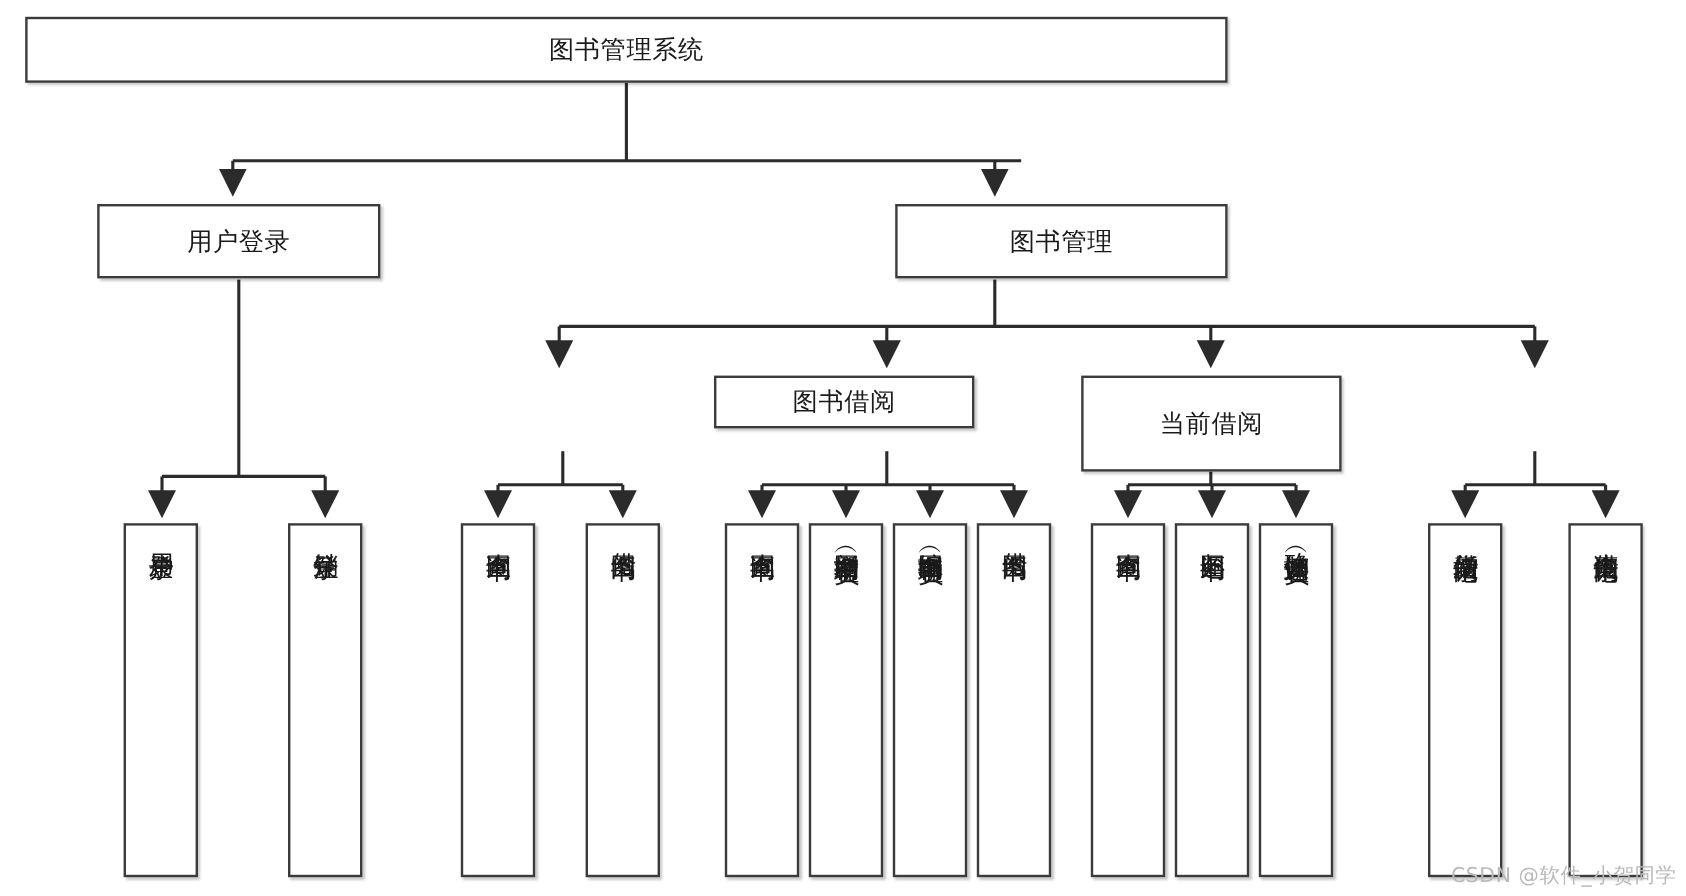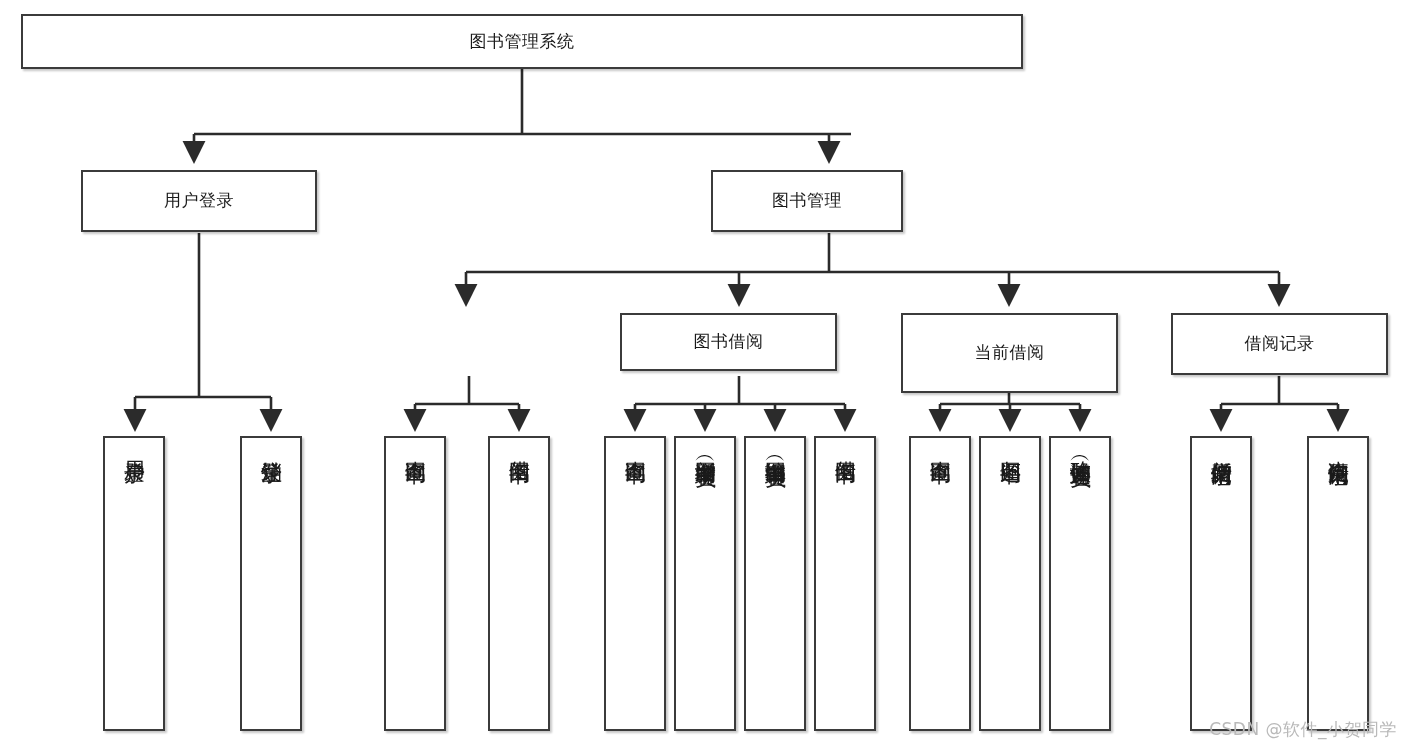--- a/index.html
+++ b/index.html
@@ -32,21 +32,21 @@
     box-sizing: border-box;
     border: 2px solid #3b3b3b;
     background: #ffffff;
     box-shadow: 2px 2px 2px rgba(0,0,0,0.22);
     display: flex;
     align-items: center;
     justify-content: center;
     color: #1a1a1a;
   }
   .node-label {
-    font-size: 17px;
+    font-size: 21px;
     line-height: 1.15;
     letter-spacing: 0.5px;
     white-space: nowrap;
     color: #1a1a1a;
   }
   .node-box.leaf {
     align-items: flex-start;
     justify-content: center;
     padding-top: 6px;
   }
@@ -126,32 +126,29 @@
     </g>
   </svg>
 
   <div class="node-box" style="left:21px; top:14px; width:1002px; height:55px;">
     <span class="node-label">图书管理系统</span>
   </div>
 
   <div class="node-box" style="left:81px; top:170px; width:236px; height:62px;">
     <span class="node-label">用户登录</span>
   </div>
-  <div class="node-box" style="left:711px; top:170px; width:192px; height:62px;">
+  <div class="node-box" style="left:746px; top:170px; width:277px; height:62px;">
     <span class="node-label">图书管理</span>
   </div>
 
-  <div class="node-box" style="left:620px; top:313px; width:217px; height:58px;">
+  <div class="node-box" style="left:595px; top:313px; width:217px; height:44px;">
     <span class="node-label">图书借阅</span>
   </div>
   <div class="node-box" style="left:901px; top:313px; width:217px; height:80px;">
     <span class="node-label">当前借阅</span>
-  </div>
-  <div class="node-box" style="left:1171px; top:313px; width:217px; height:62px;">
-    <span class="node-label">借阅记录</span>
   </div>
 
   <div class="node-box leaf" style="left:103px; top:436px; width:62px; height:295px;">
     <span class="node-label">用户登录</span>
   </div>
   <div class="node-box leaf" style="left:240px; top:436px; width:62px; height:295px;">
     <span class="node-label">注销登录</span>
   </div>
 
   <div class="node-box leaf" style="left:384px; top:436px; width:62px; height:295px;">

